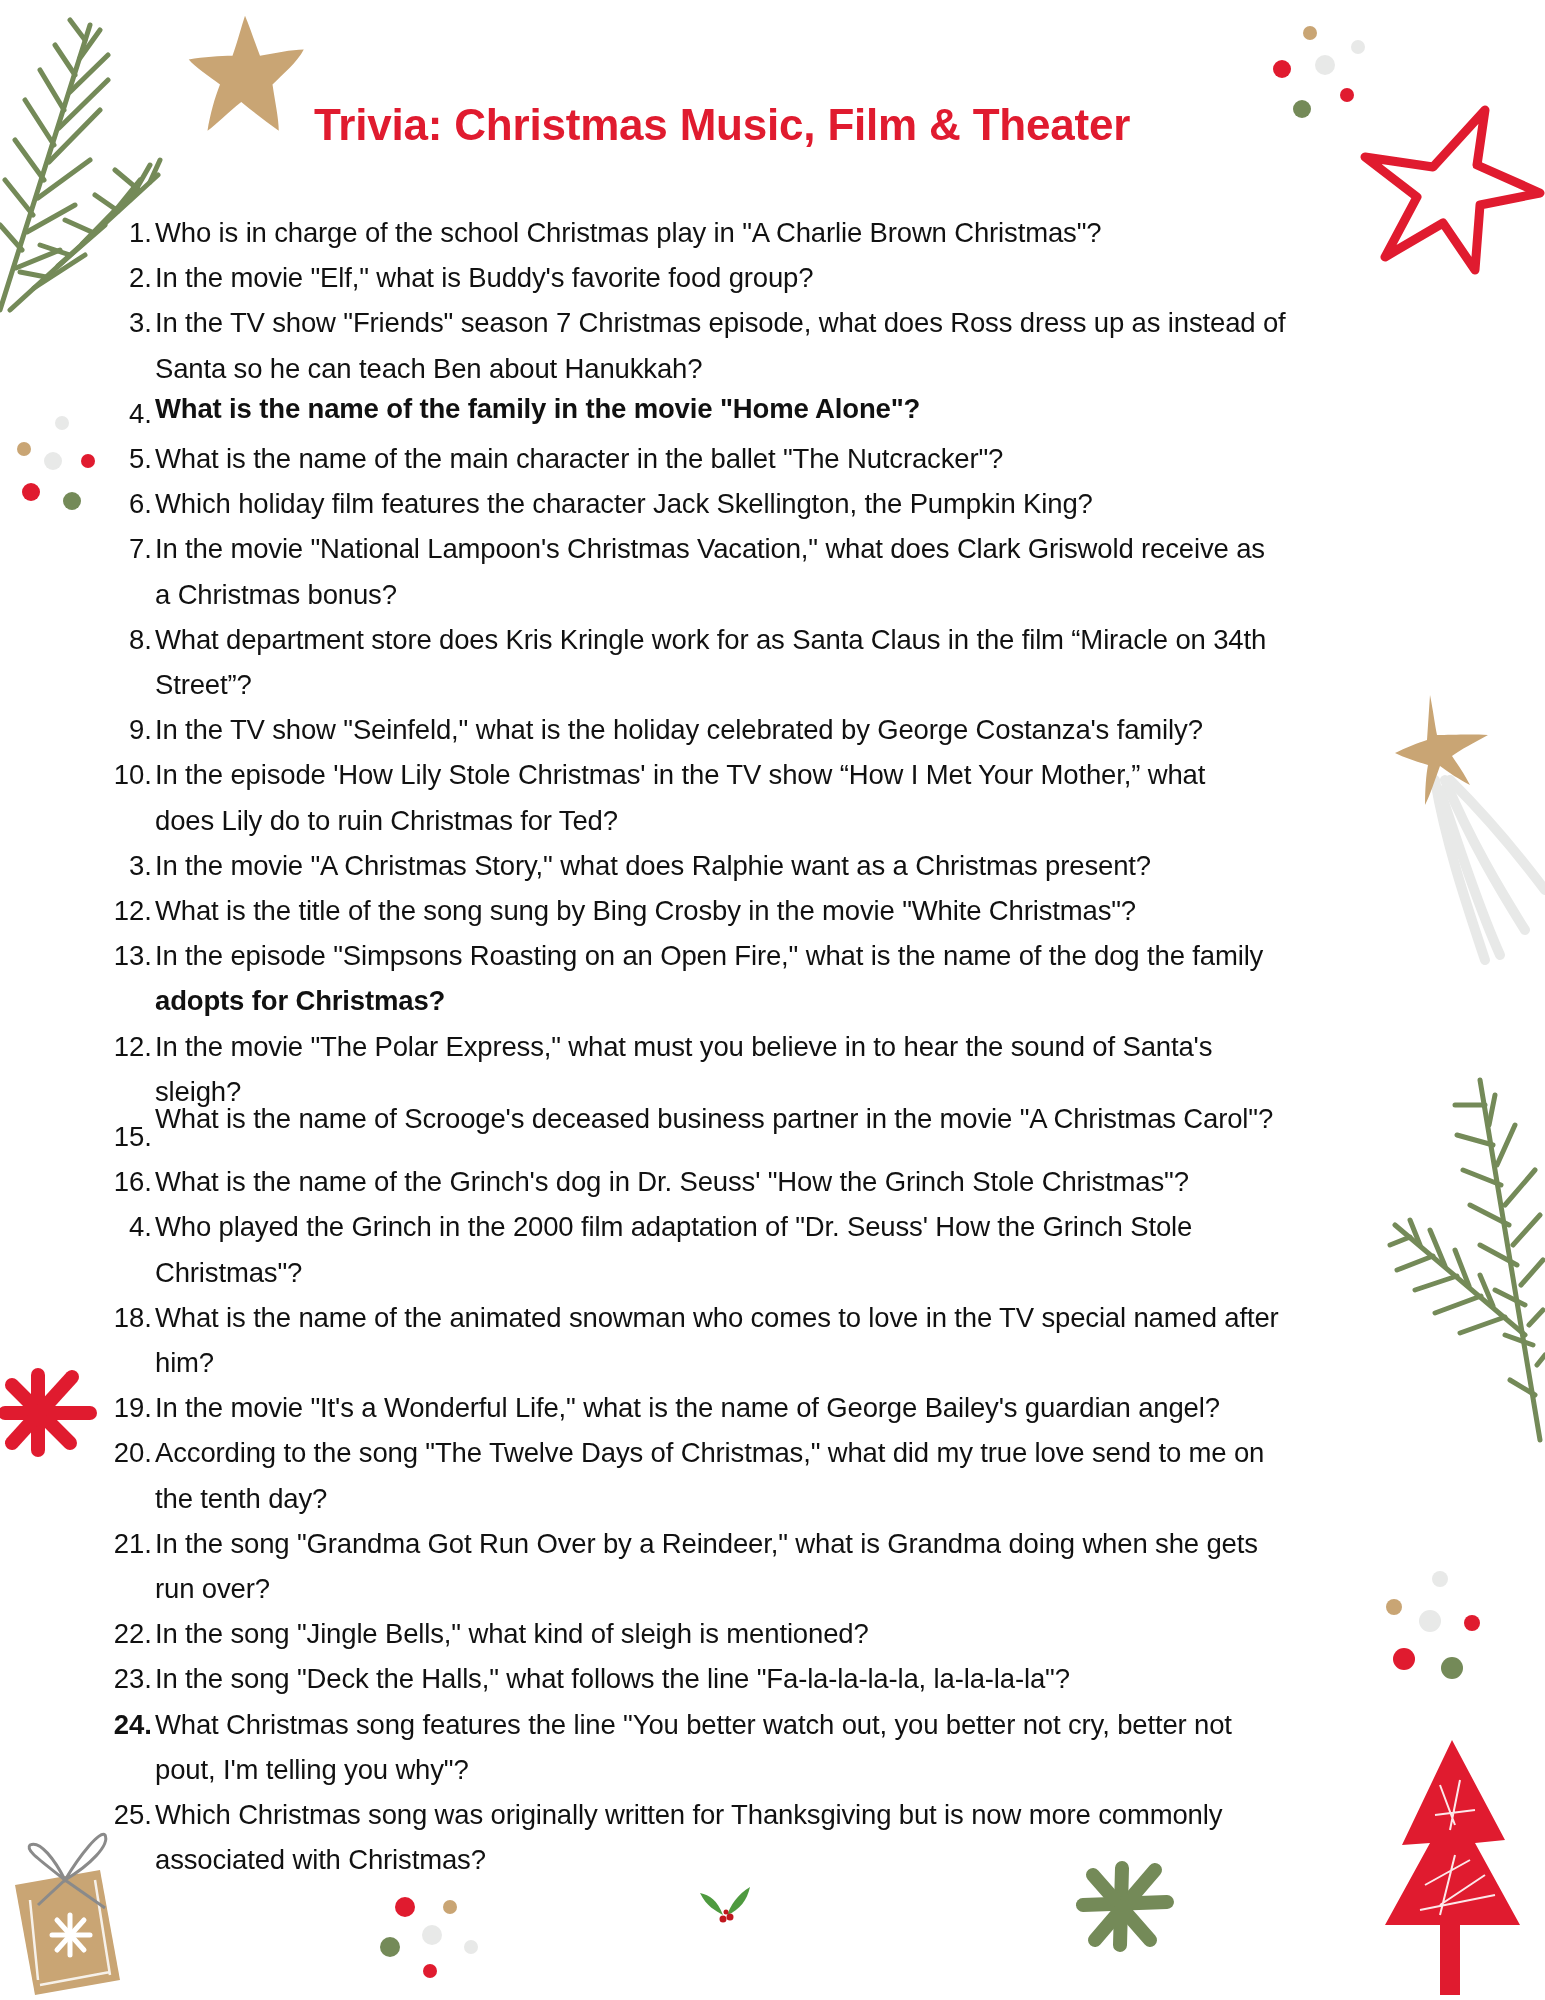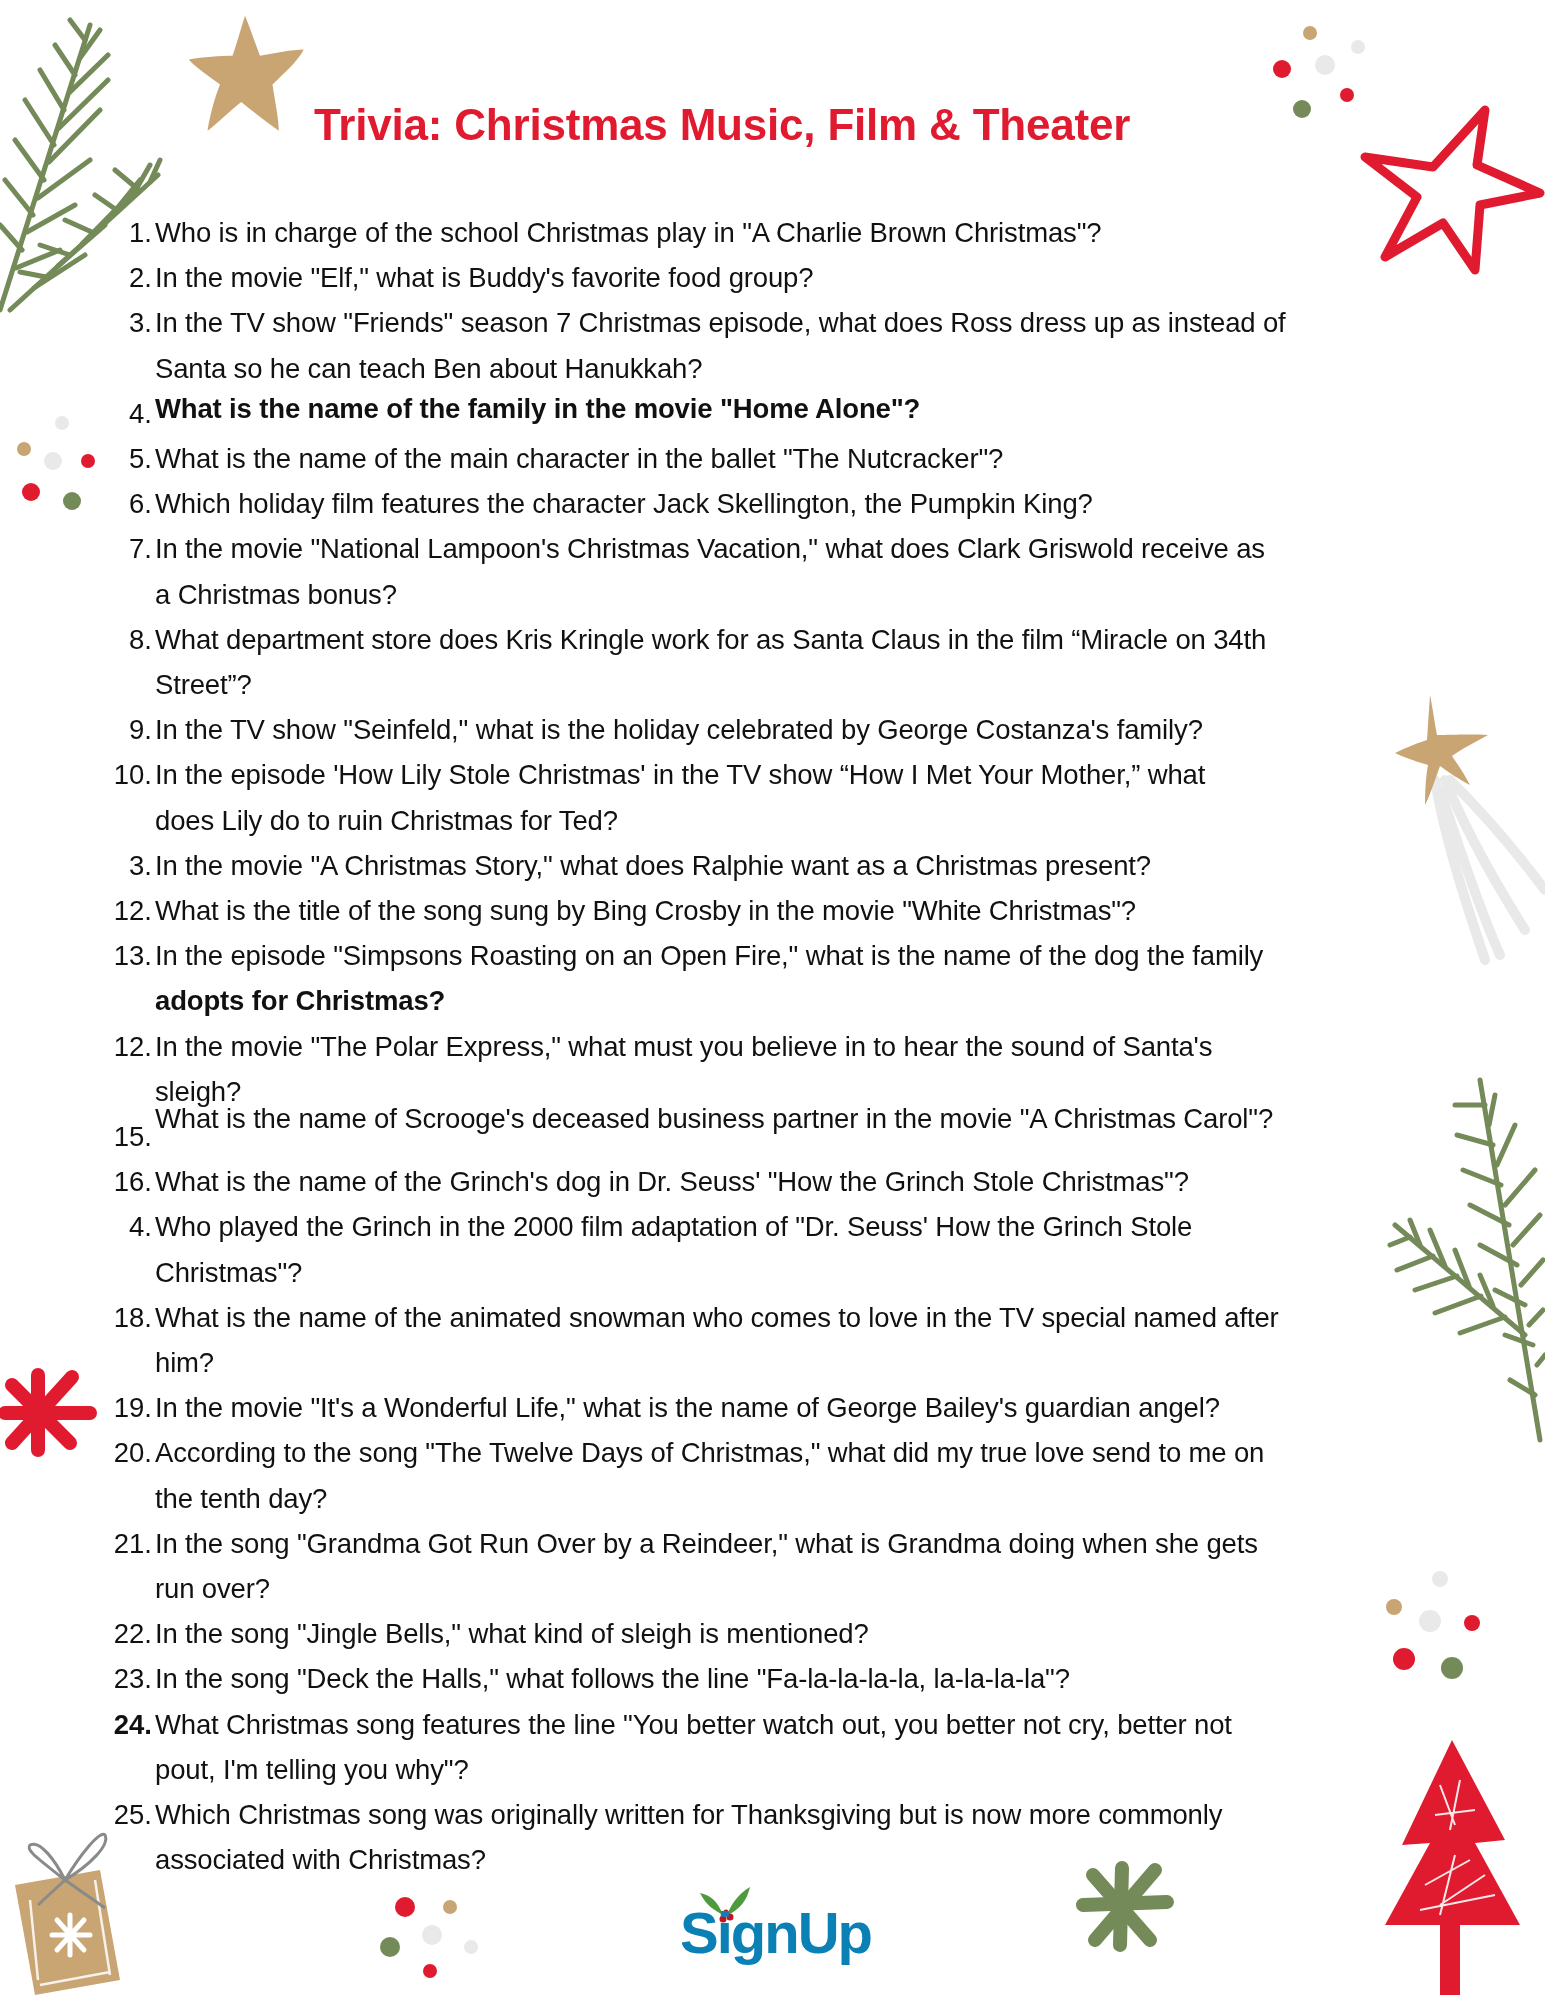--- a/index.html
+++ b/index.html
@@ -145,21 +145,20 @@
 </svg>
 
 <div class="logo">
   <svg class="deco" style="left:15px;top:0" width="60" height="40" viewBox="0 0 60 40">
     <path d="M28 30 C20 25 12 22 5 8 C15 10 22 15 28 30 Z" fill="#4e9a3f"></path>
     <path d="M32 30 C36 20 42 10 55 2 C52 15 45 25 32 30 Z" fill="#4e9a3f"></path>
     <circle cx="28" cy="34" r="3.5" fill="#c0171e"></circle>
     <circle cx="35" cy="32" r="3.5" fill="#c0171e"></circle>
     <circle cx="31" cy="27" r="2.5" fill="#c0171e"></circle>
   </svg>
-  <span class="logo-text">SignUp</span>
 </div>
 
 <svg class="deco" style="left:1075px;top:1860px" width="100" height="92" viewBox="0 0 100 92">
   <g stroke="#748a58" stroke-width="14" stroke-linecap="round">
     <path d="M47 8 L45 85"></path>
     <path d="M8 45 L92 42"></path>
     <path d="M18 15 L75 80"></path>
     <path d="M80 10 L20 80"></path>
   </g>
 </svg>

